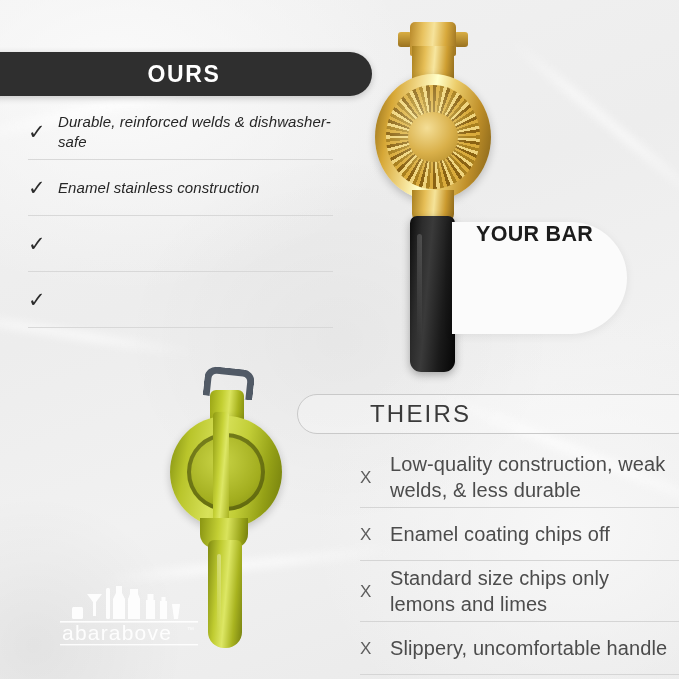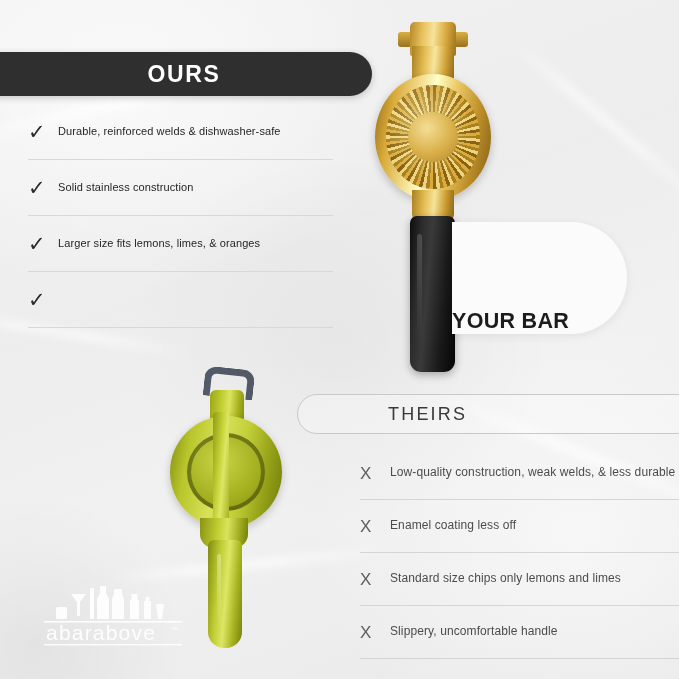--- a/index.html
+++ b/index.html
@@ -85,47 +85,48 @@
   .ours-row .check {
     width: 30px;
     flex: 0 0 30px;
     font-size: 21px;
     color: #2b2b2b;
     text-align: left;
     line-height: 1;
     font-weight: 300;
   }
   .ours-row .txt {
-    font-size: 11px;
+    font-size: 15px;
     line-height: 1.28;
     color: #262626;
     letter-spacing: .1px;
+    font-style: italic;
   }
 
   
   .theirs-bar {
     position: absolute;
     left: 297px;
     top: 394px;
     width: 400px;
     height: 40px;
     border: 1px solid #c9c9c9;
     border-radius: 21px;
     background: rgba(255,255,255,.28);
     box-sizing: border-box;
     display: flex;
     align-items: center;
     justify-content: flex-start;
   }
   .theirs-bar .title {
     color: #3a3a3a;
-    font-size: 18px;
+    font-size: 24px;
     font-weight: normal;
     letter-spacing: 2.2px;
-    margin-left: 90px;
+    margin-left: 72px;
   }
 
   
   .theirs-list {
     position: absolute;
     left: 360px;
     top: 447px;
     width: 319px;
   }
   .theirs-row {
@@ -137,39 +138,40 @@
   }
   .theirs-row .xmark {
     width: 30px;
     flex: 0 0 30px;
     font-size: 17px;
     color: #5d5d5d;
     line-height: 1;
     font-weight: 300;
   }
   .theirs-row .txt {
-    font-size: 12px;
+    font-size: 20px;
     line-height: 1.3;
     color: #4c4c4c;
     letter-spacing: .1px;
   }
 
   
   .callout {
     position: absolute;
     left: 452px;
     top: 222px;
     width: 175px;
     height: 112px;
     background: #fbfbfb;
     border-radius: 0 56px 56px 0;
     box-shadow: 0 2px 10px rgba(0,0,0,.07);
     display: flex;
     flex-direction: column;
-    justify-content: flex-end;
+    justify-content: space-between;
+    padding-left: 24px;
     box-sizing: border-box;
   }
   .callout span {
     display: block;
     font-size: 21.5px;
     font-weight: bold;
     color: #1c1c1c;
     line-height: 1.16;
     letter-spacing: .3px;
   }
@@ -329,21 +331,21 @@
     position: absolute;
     left: 9px; top: 14px;
     width: 4px; height: 76px;
     background: linear-gradient(180deg, rgba(255,255,255,.35), rgba(255,255,255,0));
     border-radius: 2px;
   }
 
   
   .logo {
     position: absolute;
-    left: 38px;
+    left: 54px;
     top: 580px;
     width: 150px;
     height: 68px;
   }
   .logo svg { display: block; }
 </style>
 </head>
 <body>
 
 <div id="infographic">
@@ -384,25 +386,24 @@
     <span class="title">OURS</span>
   </div>
 
   <div class="ours-list">
     <div class="ours-row">
       <span class="check">✓</span>
       <span class="txt">Durable, reinforced welds &amp; dishwasher-safe</span>
     </div>
     <div class="ours-row">
       <span class="check">✓</span>
-      <span class="txt">Solid stainless construction</span>
+      <span class="txt">Enamel stainless construction</span>
     </div>
     <div class="ours-row">
       <span class="check">✓</span>
-      <span class="txt">Larger size fits lemons, limes, &amp; oranges</span>
     </div>
     <div class="ours-row">
       <span class="check">✓</span>
     </div>
   </div>
 
   <div class="callout">
     <span>YOUR BAR</span>
   </div>
 
@@ -410,21 +411,21 @@
     <span class="title">THEIRS</span>
   </div>
 
   <div class="theirs-list">
     <div class="theirs-row">
       <span class="xmark">X</span>
       <span class="txt">Low-quality construction, weak welds, &amp; less durable</span>
     </div>
     <div class="theirs-row">
       <span class="xmark">X</span>
-      <span class="txt">Enamel coating less off</span>
+      <span class="txt">Enamel coating chips off</span>
     </div>
     <div class="theirs-row">
       <span class="xmark">X</span>
       <span class="txt">Standard size chips only lemons and limes</span>
     </div>
     <div class="theirs-row">
       <span class="xmark">X</span>
       <span class="txt">Slippery, uncomfortable handle</span>
     </div>
   </div>

